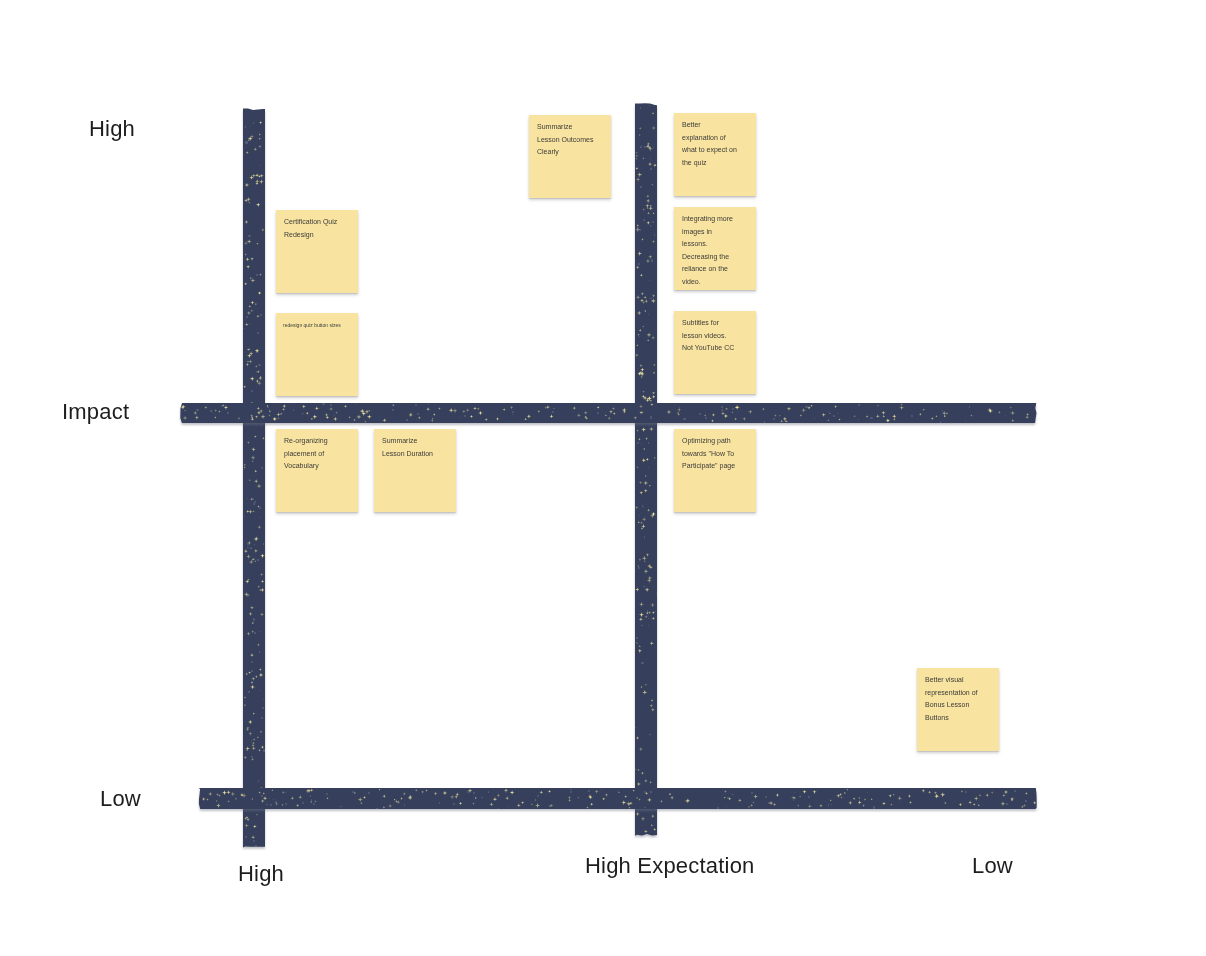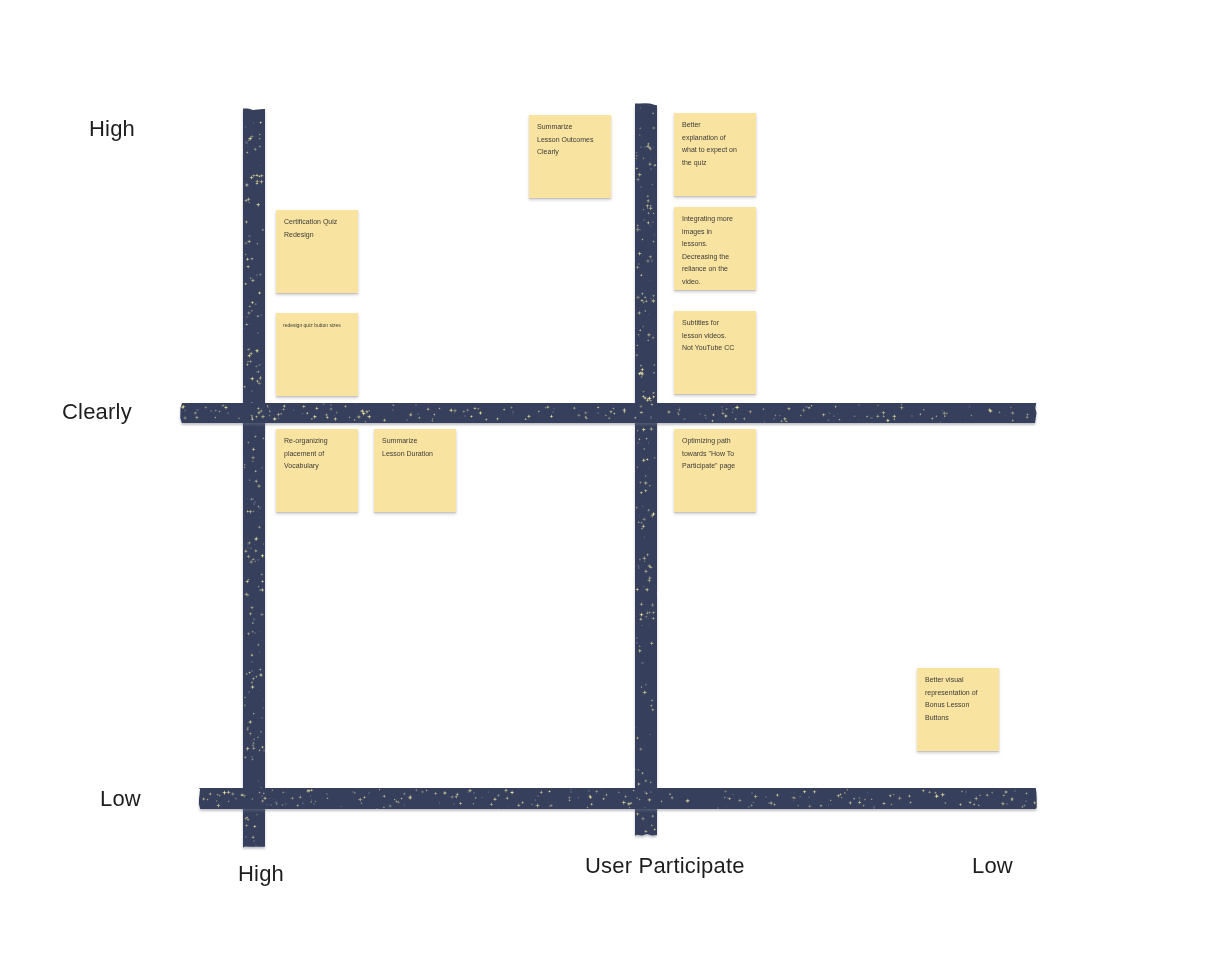--- a/index.html
+++ b/index.html
@@ -924,24 +924,24 @@
           <span class="dot" style="width: 2.09942px; height: 2.09942px; left: 71.5307px; top: 16.3797px; opacity: 0.3;"></span>
           <span class="dot" style="width: 1.84975px; height: 1.84975px; left: 112.559px; top: 10.8619px; opacity: 0.3;"></span>
           <span class="dot" style="width: 1.94566px; height: 1.94566px; left: 63.4777px; top: 7.02819px; opacity: 0.3;"></span>
           <span class="dot" style="width: 1.03297px; height: 1.03297px; left: 206.426px; top: 16.4999px; opacity: 0.3;"></span>
           <span class="dot" style="width: 1.73978px; height: 1.73978px; left: 808.207px; top: 15.4421px; opacity: 0.3;"></span>
         </div>
       </div>
     </div>
   <div id="labels-layer">
       <div class="board-label" style="left: 89px; top: 116px; color: rgb(29, 29, 31);">High</div>
-      <div class="board-label" style="left: 62px; top: 399px; color: rgb(29, 29, 31);">Clearly</div>
+      <div class="board-label" style="left: 62px; top: 399px; color: rgb(29, 29, 31);">Impact</div>
       <div class="board-label" style="left: 100px; top: 786px; color: rgb(29, 29, 31);">Low</div>
       <div class="board-label" style="left: 238px; top: 861px; color: rgb(29, 29, 31);">High</div>
-      <div class="board-label" style="left: 585px; top: 853px; color: rgb(29, 29, 31);">User Participate</div>
+      <div class="board-label" style="left: 585px; top: 853px; color: rgb(29, 29, 31);">High Expectation</div>
       <div class="board-label" style="left: 972px; top: 853px; color: rgb(29, 29, 31);">Low</div>
     </div>
   <div id="notes-layer">
       <div class="sticky-note" style="left: 529px; top: 115px; background: rgb(248, 228, 160);">
         <span class="note-text" style="color: rgb(60, 59, 57);">Summarize
 Lesson Outcomes
 Clearly</span>
       </div>
       <div class="sticky-note" style="left: 674px; top: 113px; background: rgb(248, 228, 160);">
         <span class="note-text" style="color: rgb(60, 59, 57);">Better

